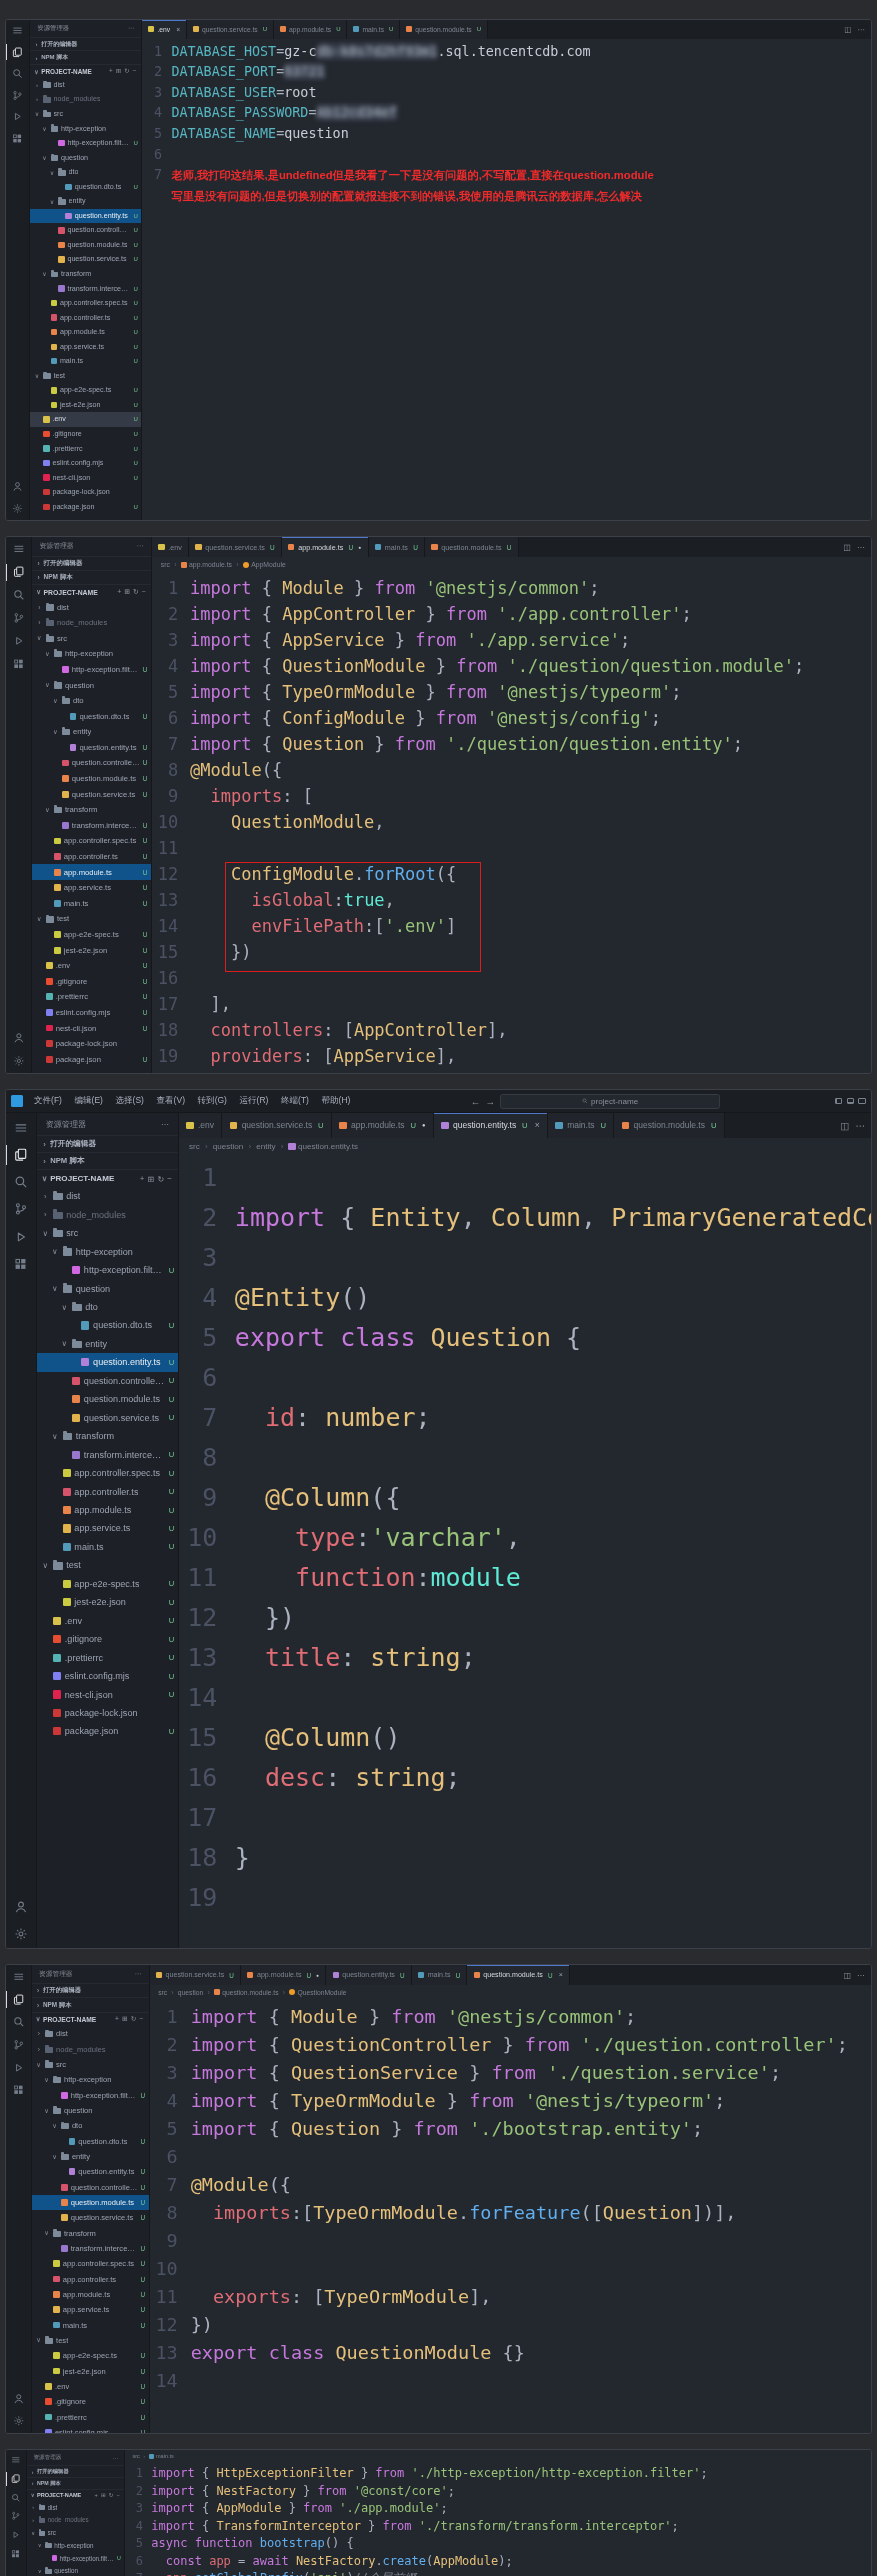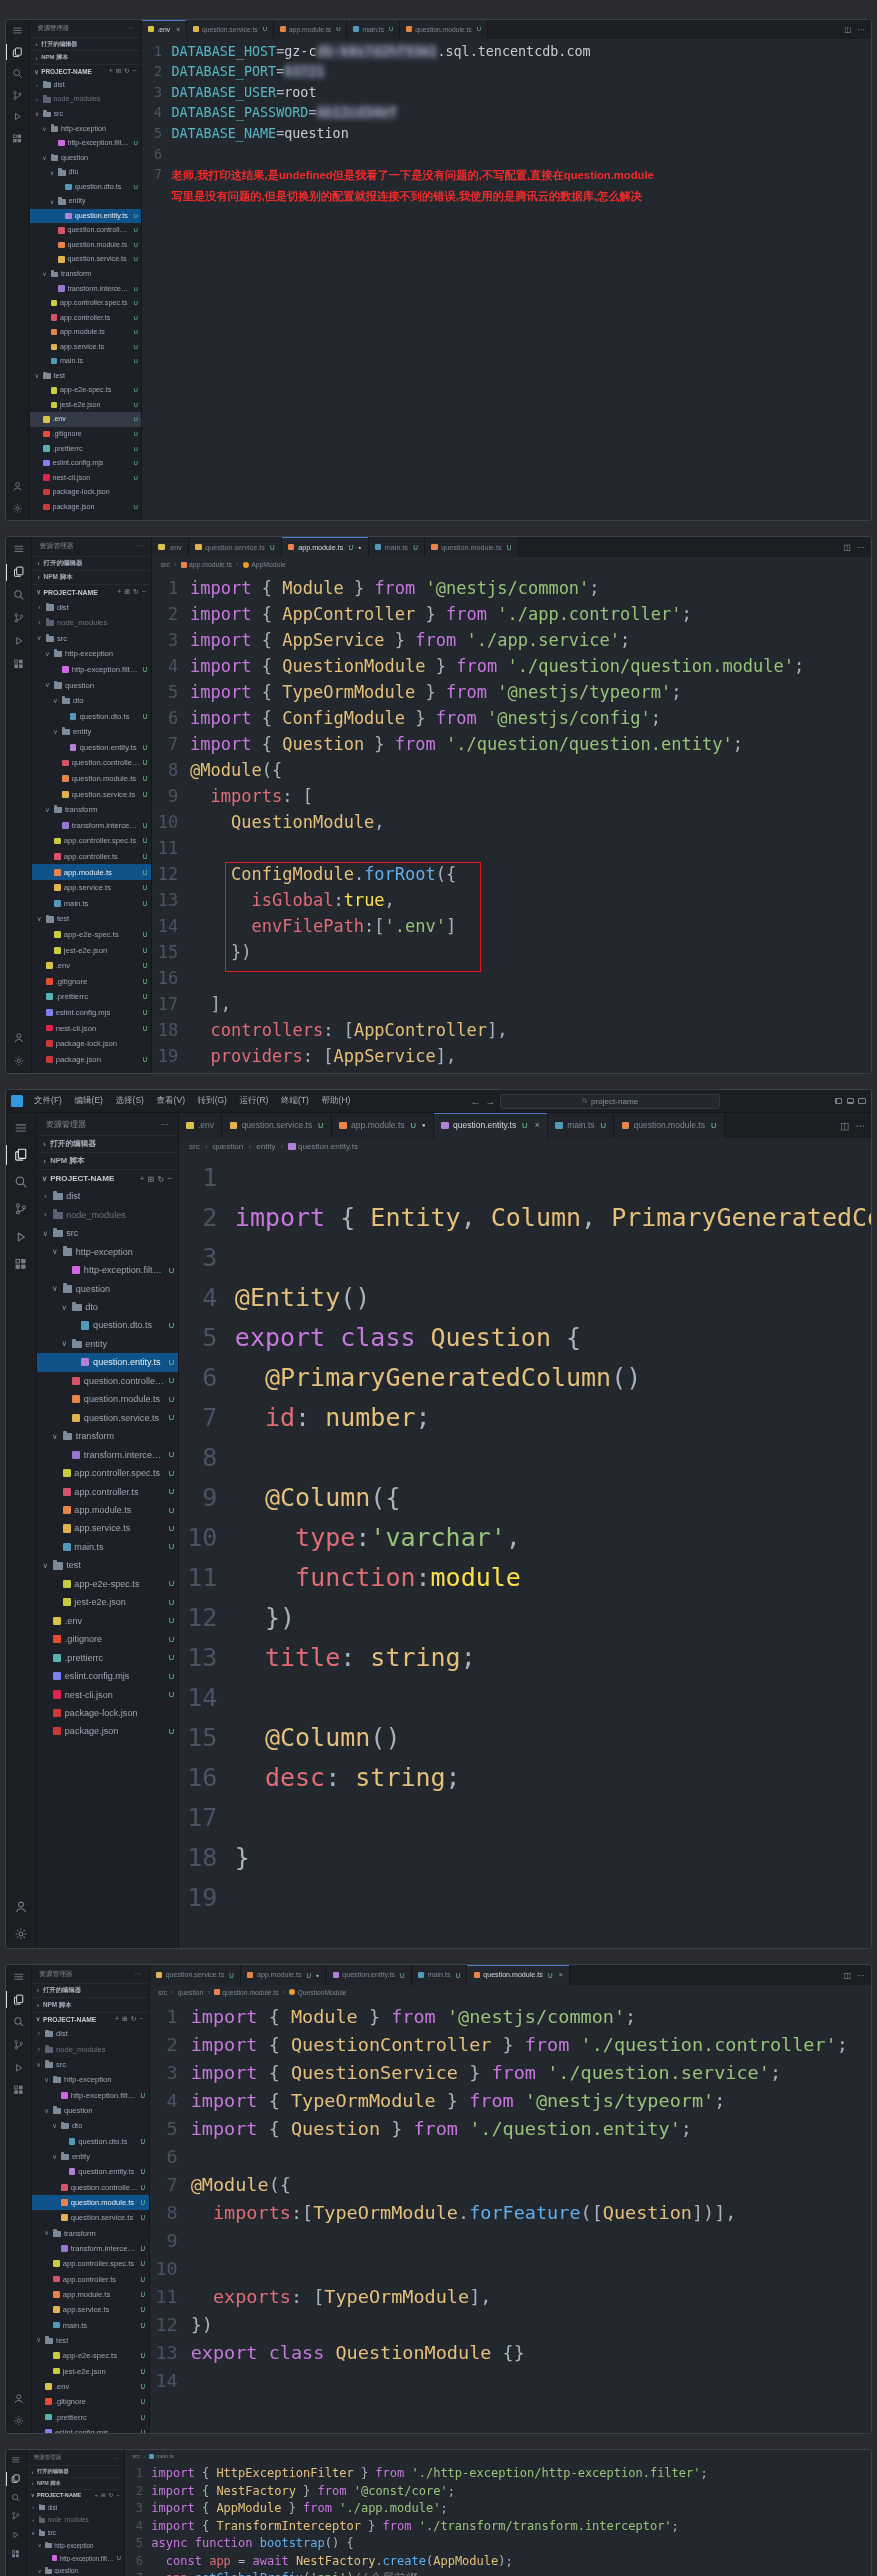--- a/index.html
+++ b/index.html
@@ -88,21 +88,21 @@
   .cl{display:flex;white-space:pre}
   .gut{width:var(--gut);padding-right:calc(var(--efs)*0.7);text-align:right;color:#4b5263;flex:none}
   .lt{white-space:pre}
 
   .tk-k{color:#c678dd}
   .tk-c{color:#e5c07b}
   .tk-s{color:#98c379}
   .tk-p{color:#abb2bf}
   .tk-r{color:#e06c75}
   .tk-f{color:#61afef}
-  .tk-n{color:#fde047}
+  .tk-n{color:#5eead4}
   .tk-m{color:#7f848e;font-style:italic}
   .tk-w{color:#c8ccd4}
   .tk-e{color:#56b6c2}
   .tk-a{color:#f12b2b;font-weight:700;font-family:"Liberation Sans",sans-serif;font-size:calc(var(--efs)*0.84)}
   .tk-b{color:#b8c0cc;background:#3a4150;border-radius:1.5px;filter:blur(2.6px)}
 
   .redbox{position:absolute;border:1.5px solid #e01b1b;pointer-events:none}
 </style>
 </head>
 <body>
@@ -1052,21 +1052,21 @@
             <span class="fic" style="background: rgb(177, 128, 215);"></span>
             <span>question.entity.ts</span>
           </span>
         </div>
         <div class="codearea">
           <div class="cl"><span class="gut">1</span><span class="lt"></span></div>
           <div class="cl"><span class="gut">2</span><span class="lt"><span class="tk-k">import</span><span class="tk-p"> { </span><span class="tk-c">Entity</span><span class="tk-p">, </span><span class="tk-c">Column</span><span class="tk-p">, </span><span class="tk-c">PrimaryGeneratedColumn</span></span></div>
           <div class="cl"><span class="gut">3</span><span class="lt"></span></div>
           <div class="cl"><span class="gut">4</span><span class="lt"><span class="tk-c">@Entity</span><span class="tk-p">()</span></span></div>
           <div class="cl"><span class="gut">5</span><span class="lt"><span class="tk-k">export</span><span class="tk-p"> </span><span class="tk-k">class</span><span class="tk-p"> </span><span class="tk-c">Question</span><span class="tk-p"> {</span></span></div>
-          <div class="cl"><span class="gut">6</span><span class="lt"><span class="tk-p">  </span><span class="tk-c">@PrimaryGeneratedColumn</span><span class="tk-p">()</span></span></div>
+          <div class="cl"><span class="gut">6</span></div>
           <div class="cl"><span class="gut">7</span><span class="lt"><span class="tk-p">  </span><span class="tk-r">id</span><span class="tk-p">: </span><span class="tk-c">number</span><span class="tk-p">;</span></span></div>
           <div class="cl"><span class="gut">8</span><span class="lt"></span></div>
           <div class="cl"><span class="gut">9</span><span class="lt"><span class="tk-p">  </span><span class="tk-c">@Column</span><span class="tk-p">({</span></span></div>
           <div class="cl"><span class="gut">10</span><span class="lt"><span class="tk-p">    </span><span class="tk-r">type</span><span class="tk-p">:</span><span class="tk-s">'varchar'</span><span class="tk-p">,</span></span></div>
           <div class="cl"><span class="gut">11</span><span class="lt"><span class="tk-p">    </span><span class="tk-r">function</span><span class="tk-p">:</span><span class="tk-n">module</span></span></div>
           <div class="cl"><span class="gut">12</span><span class="lt"><span class="tk-p">  })</span></span></div>
           <div class="cl"><span class="gut">13</span><span class="lt"><span class="tk-p">  </span><span class="tk-r">title</span><span class="tk-p">: </span><span class="tk-c">string</span><span class="tk-p">;</span></span></div>
           <div class="cl"><span class="gut">14</span><span class="lt"></span></div>
           <div class="cl"><span class="gut">15</span><span class="lt"><span class="tk-p">  </span><span class="tk-c">@Column</span><span class="tk-p">()</span></span></div>
           <div class="cl"><span class="gut">16</span><span class="lt"><span class="tk-p">  </span><span class="tk-r">desc</span><span class="tk-p">: </span><span class="tk-c">string</span><span class="tk-p">;</span></span></div>
@@ -1359,21 +1359,21 @@
           <span class="bcitem">
             <span class="fic" style="background: rgb(238, 157, 40); border-radius: 50%;"></span>
             <span>QuestionModule</span>
           </span>
         </div>
         <div class="codearea">
           <div class="cl"><span class="gut">1</span><span class="lt"><span class="tk-k">import</span><span class="tk-p"> { </span><span class="tk-c">Module</span><span class="tk-p"> } </span><span class="tk-k">from</span><span class="tk-p"> </span><span class="tk-s">'@nestjs/common'</span><span class="tk-p">;</span></span></div>
           <div class="cl"><span class="gut">2</span><span class="lt"><span class="tk-k">import</span><span class="tk-p"> { </span><span class="tk-c">QuestionController</span><span class="tk-p"> } </span><span class="tk-k">from</span><span class="tk-p"> </span><span class="tk-s">'./question.controller'</span><span class="tk-p">;</span></span></div>
           <div class="cl"><span class="gut">3</span><span class="lt"><span class="tk-k">import</span><span class="tk-p"> { </span><span class="tk-c">QuestionService</span><span class="tk-p"> } </span><span class="tk-k">from</span><span class="tk-p"> </span><span class="tk-s">'./question.service'</span><span class="tk-p">;</span></span></div>
           <div class="cl"><span class="gut">4</span><span class="lt"><span class="tk-k">import</span><span class="tk-p"> { </span><span class="tk-c">TypeOrmModule</span><span class="tk-p"> } </span><span class="tk-k">from</span><span class="tk-p"> </span><span class="tk-s">'@nestjs/typeorm'</span><span class="tk-p">;</span></span></div>
-          <div class="cl"><span class="gut">5</span><span class="lt"><span class="tk-k">import</span><span class="tk-p"> { </span><span class="tk-c">Question</span><span class="tk-p"> } </span><span class="tk-k">from</span><span class="tk-p"> </span><span class="tk-s">'./question.entity'</span><span class="tk-p">;</span></span></div>
+          <div class="cl"><span class="gut">5</span><span class="lt"><span class="tk-k">import</span><span class="tk-p"> { </span><span class="tk-c">Question</span><span class="tk-p"> } </span><span class="tk-k">from</span><span class="tk-p"> </span><span class="tk-s">'./bootstrap.entity'</span><span class="tk-p">;</span></span></div>
           <div class="cl"><span class="gut">6</span><span class="lt"></span></div>
           <div class="cl"><span class="gut">7</span><span class="lt"><span class="tk-c">@Module</span><span class="tk-p">({</span></span></div>
           <div class="cl"><span class="gut">8</span><span class="lt"><span class="tk-p">  </span><span class="tk-r">imports</span><span class="tk-p">:[</span><span class="tk-c">TypeOrmModule</span><span class="tk-p">.</span><span class="tk-f">forFeature</span><span class="tk-p">([</span><span class="tk-c">Question</span><span class="tk-p">])],</span></span></div>
           <div class="cl"><span class="gut">9</span></div>
           <div class="cl"><span class="gut">10</span></div>
           <div class="cl"><span class="gut">11</span><span class="lt"><span class="tk-p">  </span><span class="tk-r">exports</span><span class="tk-p">: [</span><span class="tk-c">TypeOrmModule</span><span class="tk-p">],</span></span></div>
           <div class="cl"><span class="gut">12</span><span class="lt"><span class="tk-p">})</span></span></div>
           <div class="cl"><span class="gut">13</span><span class="lt"><span class="tk-k">export</span><span class="tk-p"> </span><span class="tk-k">class</span><span class="tk-p"> </span><span class="tk-c">QuestionModule</span><span class="tk-p"> {}</span></span></div>
           <div class="cl"><span class="gut">14</span><span class="lt"></span></div>
         </div>

